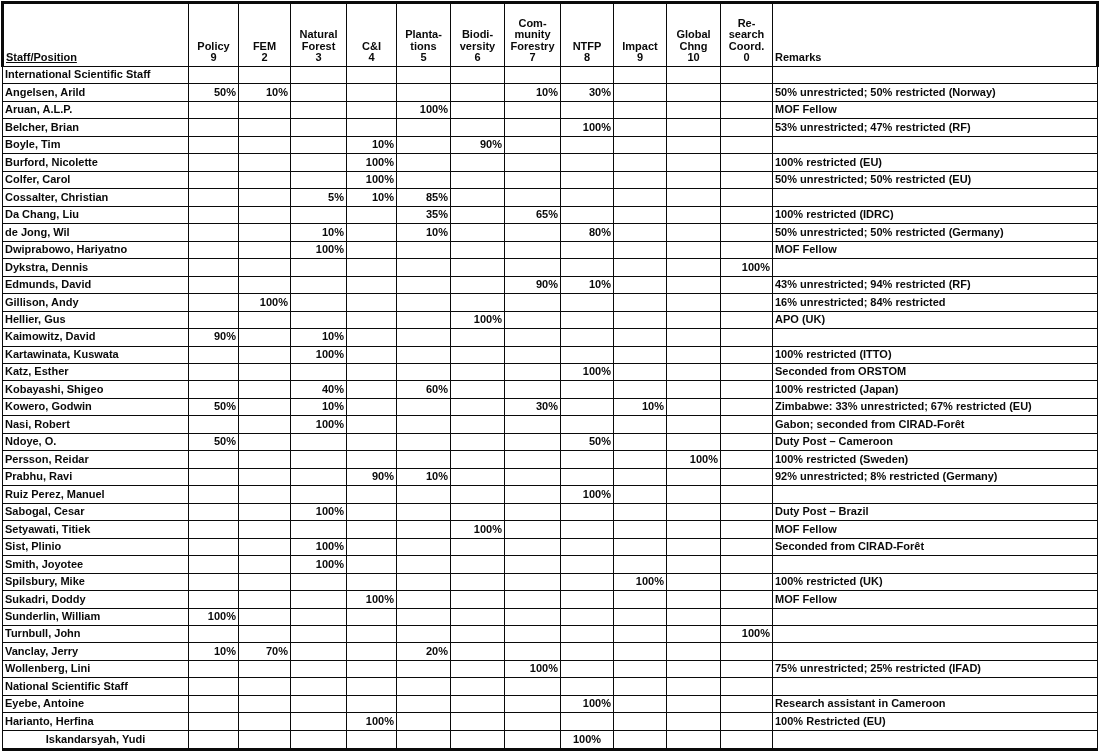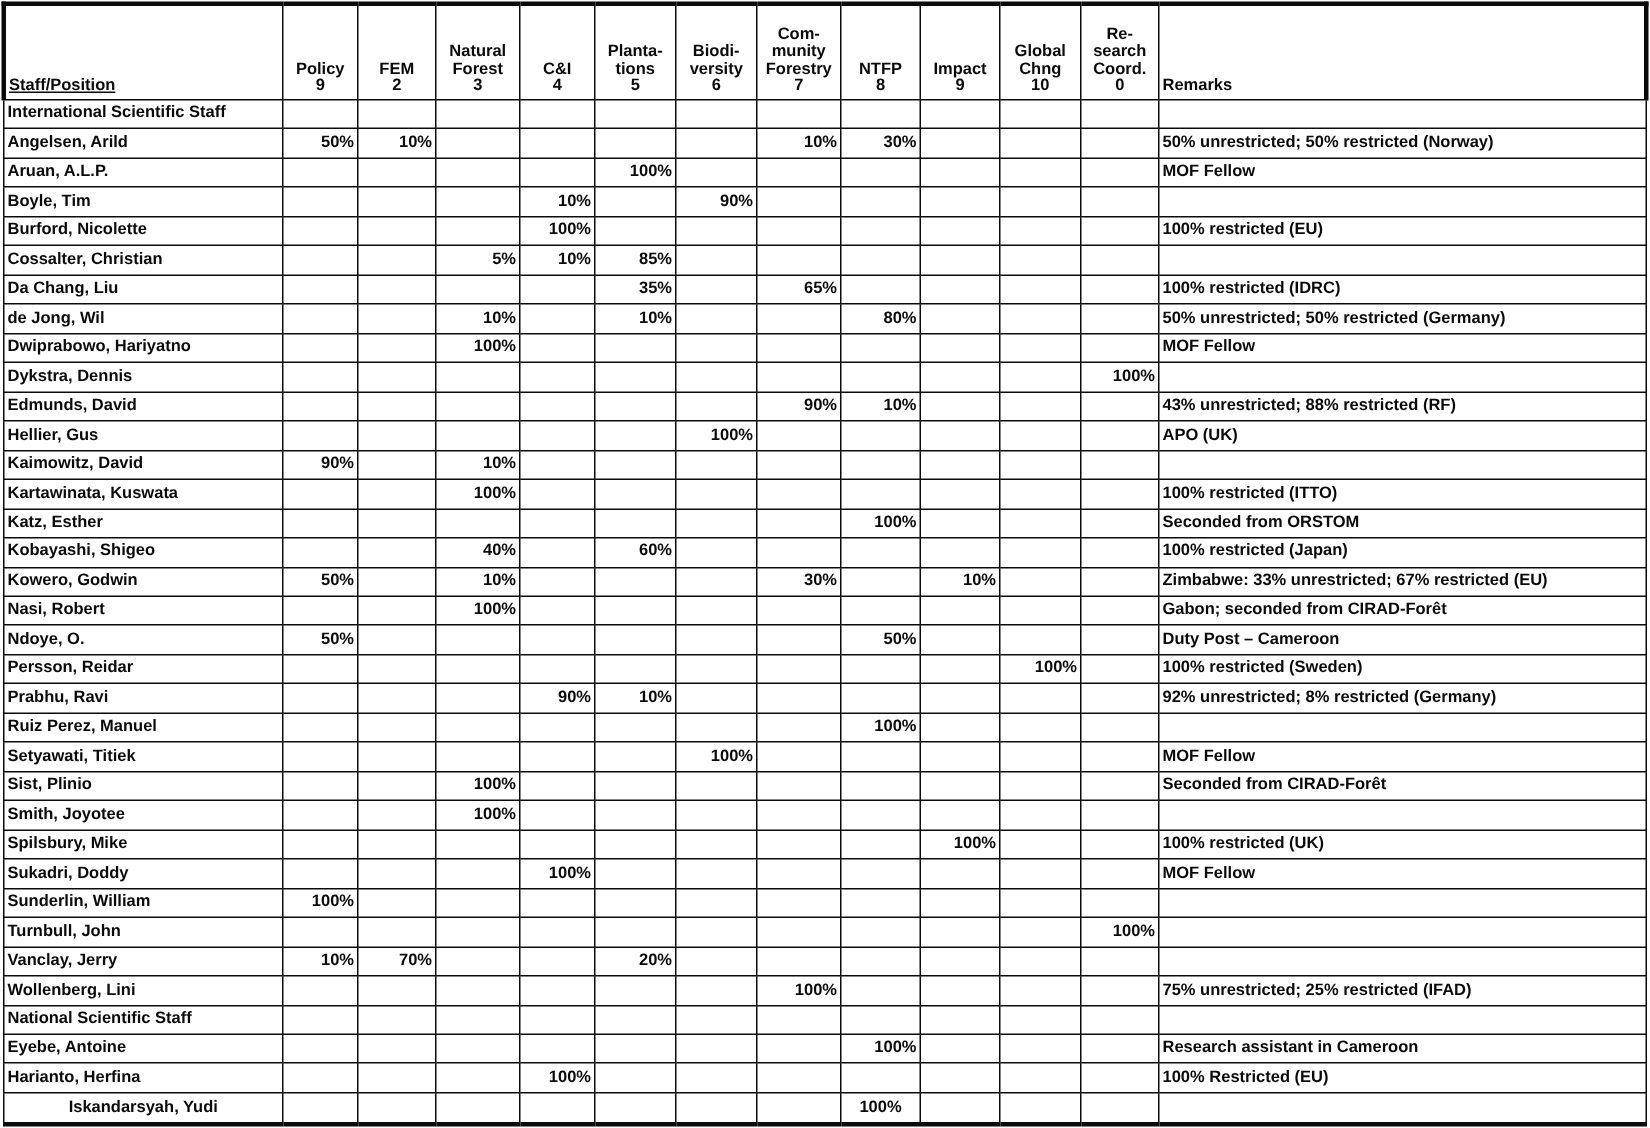--- a/index.html
+++ b/index.html
@@ -161,20 +161,35 @@
           <td class="val">100%</td>
           <td class="val"></td>
           <td class="val"></td>
           <td class="val"></td>
           <td class="val"></td>
           <td class="val"></td>
           <td class="val"></td>
           <td class="rem">MOF Fellow</td>
         </tr>
         <tr>
+          <td class="name">Belcher, Brian</td>
+          <td class="val"></td>
+          <td class="val"></td>
+          <td class="val"></td>
+          <td class="val"></td>
+          <td class="val"></td>
+          <td class="val"></td>
+          <td class="val"></td>
+          <td class="val">100%</td>
+          <td class="val"></td>
+          <td class="val"></td>
+          <td class="val"></td>
+          <td class="rem">53% unrestricted; 47% restricted (RF)</td>
+        </tr>
+        <tr>
           <td class="name">Boyle, Tim</td>
           <td class="val"></td>
           <td class="val"></td>
           <td class="val"></td>
           <td class="val">10%</td>
           <td class="val"></td>
           <td class="val">90%</td>
           <td class="val"></td>
           <td class="val"></td>
           <td class="val"></td>
@@ -191,20 +206,35 @@
           <td class="val"></td>
           <td class="val"></td>
           <td class="val"></td>
           <td class="val"></td>
           <td class="val"></td>
           <td class="val"></td>
           <td class="val"></td>
           <td class="rem">100% restricted (EU)</td>
         </tr>
         <tr>
+          <td class="name">Colfer, Carol</td>
+          <td class="val"></td>
+          <td class="val"></td>
+          <td class="val"></td>
+          <td class="val">100%</td>
+          <td class="val"></td>
+          <td class="val"></td>
+          <td class="val"></td>
+          <td class="val"></td>
+          <td class="val"></td>
+          <td class="val"></td>
+          <td class="val"></td>
+          <td class="rem">50% unrestricted; 50% restricted (EU)</td>
+        </tr>
+        <tr>
           <td class="name">Cossalter, Christian</td>
           <td class="val"></td>
           <td class="val"></td>
           <td class="val">5%</td>
           <td class="val">10%</td>
           <td class="val">85%</td>
           <td class="val"></td>
           <td class="val"></td>
           <td class="val"></td>
           <td class="val"></td>
@@ -278,21 +308,36 @@
           <td class="val"></td>
           <td class="val"></td>
           <td class="val"></td>
           <td class="val"></td>
           <td class="val"></td>
           <td class="val">90%</td>
           <td class="val">10%</td>
           <td class="val"></td>
           <td class="val"></td>
           <td class="val"></td>
-          <td class="rem">43% unrestricted; 88% restricted (RF)</td>
+          <td class="rem">43% unrestricted; 94% restricted (RF)</td>
+        </tr>
+        <tr>
+          <td class="name">Gillison, Andy</td>
+          <td class="val"></td>
+          <td class="val">100%</td>
+          <td class="val"></td>
+          <td class="val"></td>
+          <td class="val"></td>
+          <td class="val"></td>
+          <td class="val"></td>
+          <td class="val"></td>
+          <td class="val"></td>
+          <td class="val"></td>
+          <td class="val"></td>
+          <td class="rem">16% unrestricted; 84% restricted</td>
         </tr>
         <tr>
           <td class="name">Hellier, Gus</td>
           <td class="val"></td>
           <td class="val"></td>
           <td class="val"></td>
           <td class="val"></td>
           <td class="val"></td>
           <td class="val">100%</td>
           <td class="val"></td>
@@ -444,20 +489,35 @@
           <td class="val"></td>
           <td class="val"></td>
           <td class="val"></td>
           <td class="val"></td>
           <td class="val"></td>
           <td class="val">100%</td>
           <td class="val"></td>
           <td class="val"></td>
           <td class="val"></td>
           <td class="rem"></td>
+        </tr>
+        <tr>
+          <td class="name">Sabogal, Cesar</td>
+          <td class="val"></td>
+          <td class="val"></td>
+          <td class="val">100%</td>
+          <td class="val"></td>
+          <td class="val"></td>
+          <td class="val"></td>
+          <td class="val"></td>
+          <td class="val"></td>
+          <td class="val"></td>
+          <td class="val"></td>
+          <td class="val"></td>
+          <td class="rem">Duty Post – Brazil</td>
         </tr>
         <tr>
           <td class="name">Setyawati, Titiek</td>
           <td class="val"></td>
           <td class="val"></td>
           <td class="val"></td>
           <td class="val"></td>
           <td class="val"></td>
           <td class="val">100%</td>
           <td class="val"></td>

